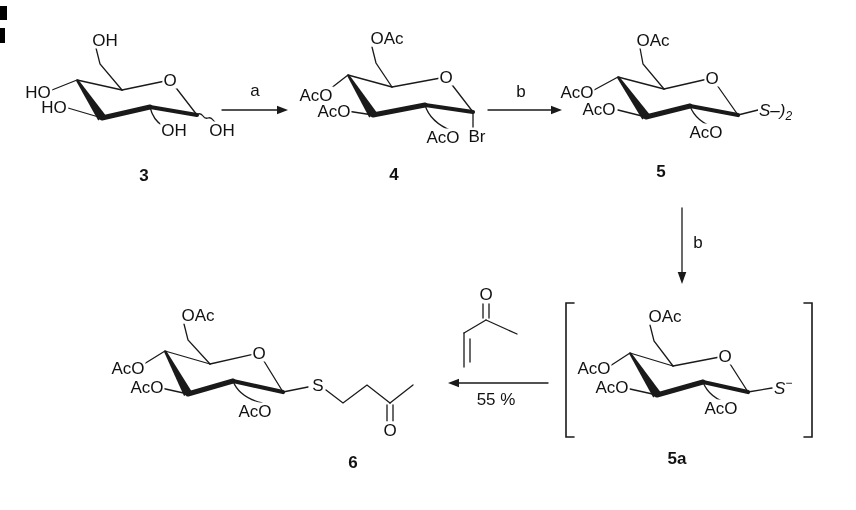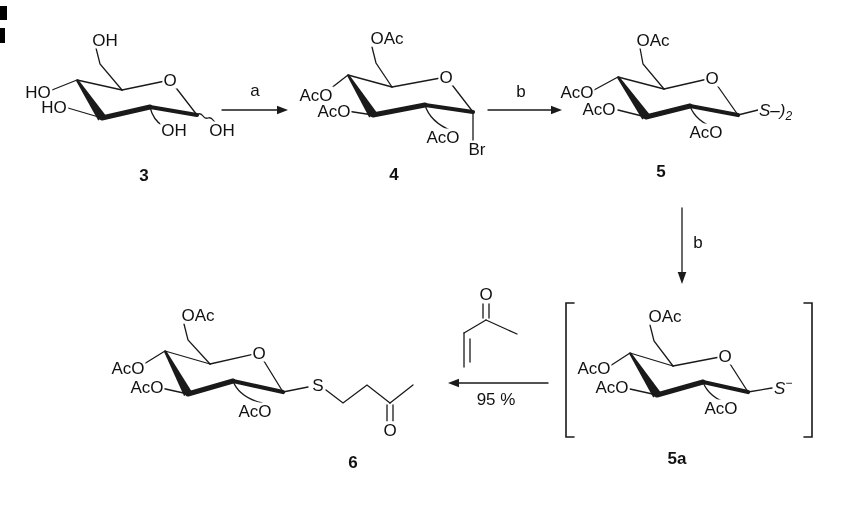--- a/index.html
+++ b/index.html
@@ -150,21 +150,21 @@
   <span class="atom" style="left:54px;top:107px">HO</span>
   <span class="atom" style="left:174px;top:130px">OH</span>
   <span class="atom" style="left:222px;top:130px">OH</span>
   <span class="atom num" style="left:144px;top:175px">3</span>
 
   <span class="atom" style="left:387px;top:38px">OAc</span>
   <span class="atom" style="left:446px;top:77px">O</span>
   <span class="atom" style="left:316px;top:95px">AcO</span>
   <span class="atom" style="left:334px;top:111px">AcO</span>
   <span class="atom" style="left:443px;top:137px">AcO</span>
-  <span class="atom" style="left:477px;top:149px">Br</span>
+  <span class="atom" style="left:477px;top:136px">Br</span>
   <span class="atom num" style="left:394px;top:174px">4</span>
 
   <span class="atom" style="left:653px;top:40px">OAc</span>
   <span class="atom" style="left:712px;top:78px">O</span>
   <span class="atom" style="left:577px;top:92px">AcO</span>
   <span class="atom" style="left:599px;top:109px">AcO</span>
   <span class="atom" style="left:706px;top:132px">AcO</span>
   <span class="atom anchor-left" style="left:758px;top:110px"><span>S–)</span><sub>2</sub></span>
   <span class="atom num" style="left:661px;top:171px">5</span>
 
@@ -182,15 +182,15 @@
   <span class="atom" style="left:147px;top:387px">AcO</span>
   <span class="atom" style="left:255px;top:411px">AcO</span>
   <span class="atom" style="left:318px;top:385px">S</span>
   <span class="atom" style="left:390px;top:430px">O</span>
   <span class="atom num" style="left:353px;top:462px">6</span>
 
   <span class="atom" style="left:486px;top:294px">O</span>
   <span class="atom steplabel" style="left:255px;top:90px">a</span>
   <span class="atom steplabel" style="left:521px;top:91px">b</span>
   <span class="atom steplabel" style="left:698px;top:242px">b</span>
-  <span class="atom steplabel" style="left:496px;top:399px">95 %</span>
+  <span class="atom steplabel" style="left:496px;top:399px">55 %</span>
 
 </div>
 
 </body></html>

